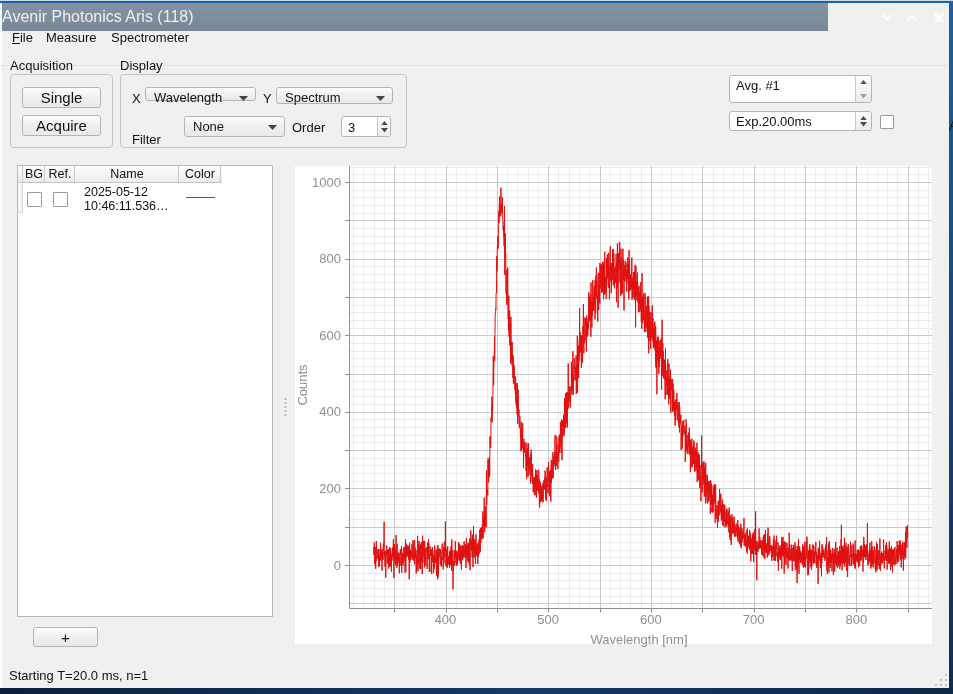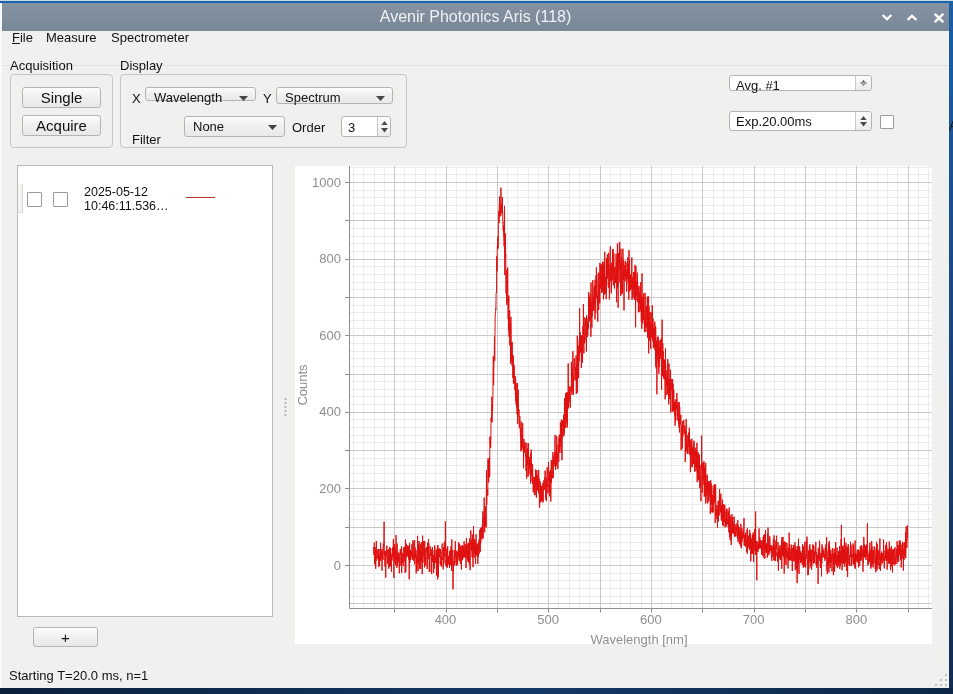--- a/index.html
+++ b/index.html
@@ -5,21 +5,21 @@
 * { margin:0; padding:0; box-sizing:border-box; }
 html,body { width:953px; height:694px; overflow:hidden; }
 body { font-family:"Liberation Sans", sans-serif; background:#f0f0ef; position:relative; }
 .abs { position:absolute; }
 
 #btop { left:0; top:0; width:953px; height:3px; background:linear-gradient(#cfd8df 0px,#cfd8df 1px,#1465ae 1px,#1465ae 3px); }
 #bleft { left:0; top:3px; width:2px; height:685px; background:#f7f9fa; }
 #bright { right:0; top:3px; width:4px; height:685px; background:linear-gradient(#1b5fa5, #122c52); }
 #bbot { left:0; bottom:0; width:953px; height:6px; background:linear-gradient(90deg,#0b1f3c,#133a66 55%,#0d2647); }
 
-#title { left:2px; top:3px; width:947px; height:28px; background:linear-gradient(#8592a1,#798898); color:#eef1f3; font-size:16px; text-align:center; line-height:27px; }
+#title { left:2px; top:3px; width:826px; height:28px; background:linear-gradient(#8592a1,#798898); color:#eef1f3; font-size:16px; line-height:27px; }
 
 #menubar { left:2px; top:31px; width:947px; height:35px; background:#f0f0ef; font-size:13px; color:#111; border-bottom:1px solid #e2e2e1; }
 #menubar span { position:absolute; top:-1px; }
 
 .gbox { border:1px solid #c5c5c4; border-radius:4px; background:#f0f0ef; }
 .glabel { font-size:13px; color:#111; }
 .btn { border:1px solid #b4b4b3; border-radius:3px; background:linear-gradient(#fdfdfd,#f0f0f0 45%,#e9e9e8); font-size:15px; color:#111; text-align:center; }
 .combo { border:1px solid #b4b4b3; border-radius:3px; background:linear-gradient(#fdfdfd,#f0f0f0 45%,#e9e9e8); font-size:13px; color:#111; }
 .combo .txt { position:absolute; left:8px; top:2px; }
 .combo svg { position:absolute; }
@@ -94,21 +94,21 @@
   <div class="btns" style="width:13px;">
     <svg style="position:absolute; left:3px; top:3.5px;" width="7" height="4.5" viewBox="0 0 7 4.5">
         <path d="M0 4.5 H7 L3.5 0 Z" fill="#4a4a4a"></path>
       </svg>
     <svg style="position:absolute; left:3px; bottom:3.5px;" width="7" height="4.5" viewBox="0 0 7 4.5">
         <path d="M0 0 H7 L3.5 4.5 Z" fill="#4a4a4a"></path>
       </svg>
   </div>
 </div>
 
-<div class="abs spin" style="left:729px; top:75px; width:143px; height:16px;">
+<div class="abs spin" style="left:729px; top:75px; width:143px; height:28px;">
   <span class="txt">Avg. #1</span>
   <div class="btns">
     <svg style="position:absolute; left:4px; top:3.5px;" width="7" height="4.5" viewBox="0 0 7 4.5">
         <path d="M0 4.5 H7 L3.5 0 Z" fill="#4a4a4a"></path>
       </svg>
     <svg style="position:absolute; left:4px; bottom:3.5px;" width="7" height="4.5" viewBox="0 0 7 4.5">
         <path d="M0 0 H7 L3.5 4.5 Z" fill="#a2a2a2"></path>
       </svg>
   </div>
 </div>
@@ -120,20 +120,27 @@
       </svg>
     <svg style="position:absolute; left:4px; bottom:3.5px;" width="7" height="4.5" viewBox="0 0 7 4.5">
         <path d="M0 0 H7 L3.5 4.5 Z" fill="#4a4a4a"></path>
       </svg>
   </div>
 </div>
 <div class="abs cb" style="left:880px; top:115px; width:14px; height:14px;"></div>
 <div class="abs flabel" style="left:901px; top:118px;margin-left:48px;">Auto</div>
 
 <div class="abs" id="tbl">
+  <div id="thead">
+    <div style="left:0px; width:5px;"></div>
+    <div style="left:6px; width:21px;">BG</div>
+    <div style="left:28px; width:29px;">Ref.</div>
+    <div style="left:58px; width:103px;">Name</div>
+    <div style="left:162px; width:41px;">Color</div>
+  </div>
   <div style="position:absolute; left:0; top:18px; width:5px; height:29px; background:#f4f4f3; border-right:1px solid #d6d6d5; border-bottom:1px solid #d6d6d5;"></div>
   <div class="cb" style="position:absolute; left:9px; top:26px; width:15px; height:15px;"></div>
   <div class="cb" style="position:absolute; left:35px; top:26px; width:15px; height:15px;"></div>
   <div style="position:absolute; left:66px; top:19px; font-size:12.5px; color:#111; line-height:14px;">2025-05-12<br>10:46:11.536…</div>
   <div style="position:absolute; left:168px; top:31px; width:29px; height:0; border-top:1.5px solid #b23434;"></div>
 </div>
 <div class="abs btn" style="left:33px; top:627px; width:65px; height:20px; line-height:19px;">+</div>
 
 <svg class="abs" style="left:283px; top:397px;" width="5" height="20" viewBox="0 0 5 20">
   <g fill="#a8a8a8">

